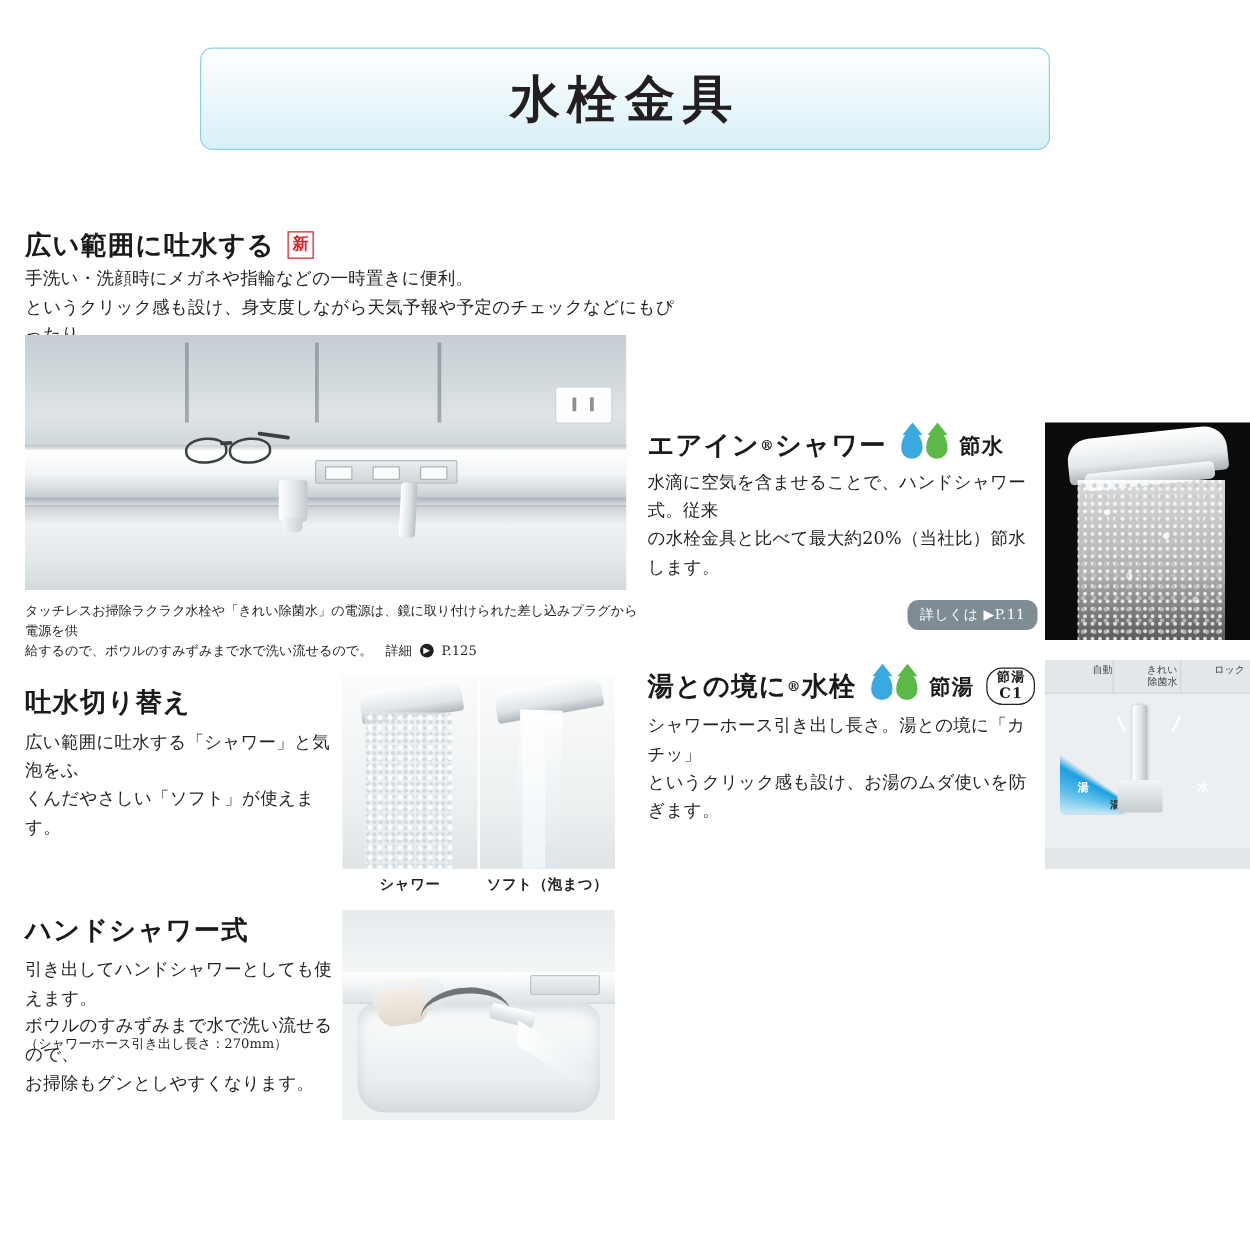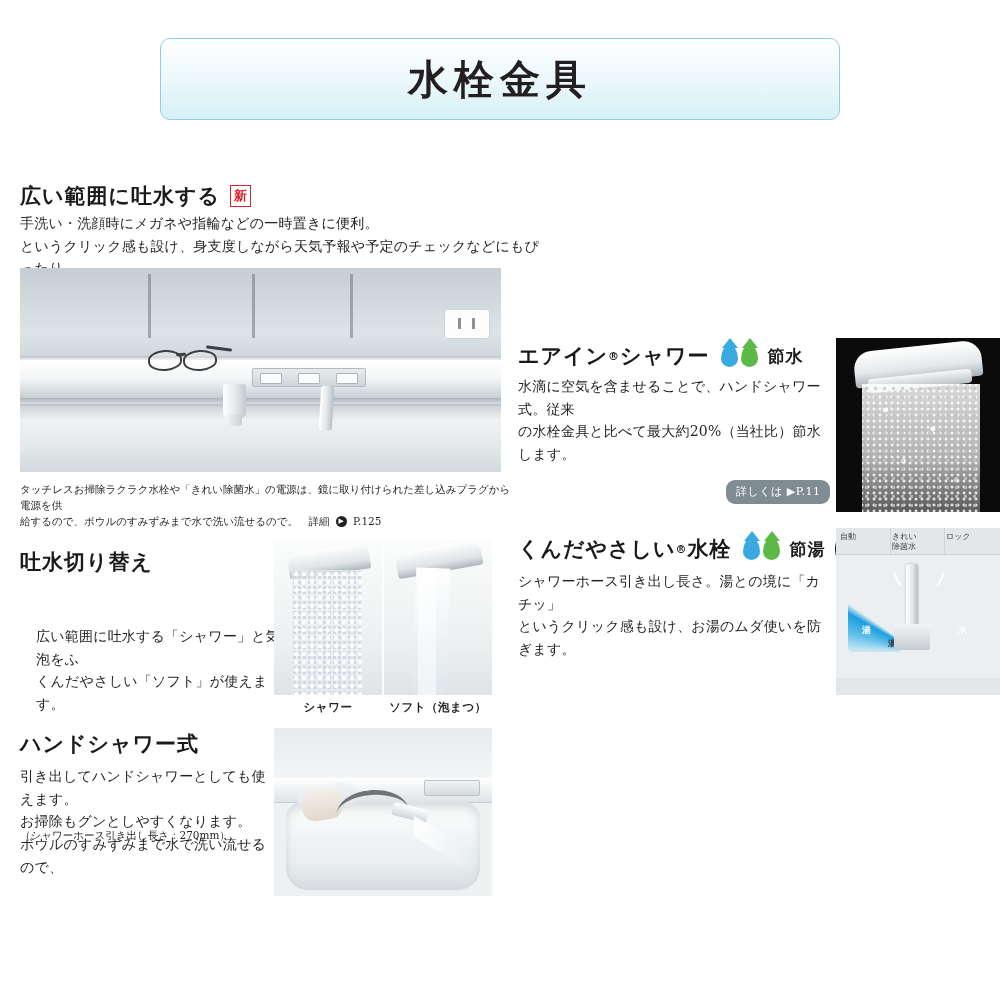--- a/index.html
+++ b/index.html
@@ -251,21 +251,21 @@
     background-image:
       radial-gradient(circle, rgba(190,200,208,.9) 1.6px, transparent 2px),
       radial-gradient(circle, rgba(255,255,255,.95) 1.2px, transparent 1.8px);
     background-size: 9px 9px, 6px 6px;
     background-position: 0 0, 3px 4px;
     opacity: .85;
   }
 
   
   #sec-tosui-heading { position: absolute; left: 20px; top: 548px; }
-  #sec-tosui-desc { position: absolute; left: 36px; top: 583px; width: 250px; margin-top: 42px; }
+  #sec-tosui-desc { position: absolute; left: 20px; top: 583px; width: 250px; }
   #tosui-photo-a {
     position: absolute; left: 274px; top: 540px;
     width: 108px; height: 155px; overflow: hidden; background: #f1f3f4;
   }
   #tosui-photo-b {
     position: absolute; left: 384px; top: 540px;
     width: 108px; height: 155px; overflow: hidden; background: #f1f3f4;
   }
   .tp-bg { left:0; top:0; width:108px; height:155px;
     background: linear-gradient(to bottom,#fbfcfc,#eceff0 70%,#dfe3e5); }
@@ -324,21 +324,21 @@
     width: 164px; height: 167px; overflow: hidden;
     background: #eceff1;
   }
   .ef-toprow {
     left: 0; top: 0; width: 164px; height: 26px;
     background: #e3e7ea; border-bottom: 1px solid #cfd4d8;
   }
   .ef-toplabel {
     position: absolute; top: 4px;
     font-family: Liberation Mono, monospace; font-size: 8px;
-    color: #3c4347; text-align: left; line-height: 1.25;
+    color: #3c4347; text-align: right; line-height: 1.25;
   }
   .ef-fan {
     left: 12px; top: 24px; width: 140px; height: 100px;
     background: conic-gradient(from 215deg at 50% 100%,
       #e8541e 0deg, #f07a28 14deg, #f5a13a 26deg,
       #f3cf8e 38deg, #e8e9ea 48deg, #bfe3f4 58deg,
       #63c0ea 70deg, #1b9fe0 84deg, transparent 90deg);
     -webkit-mask-image: radial-gradient(circle at 50% 100%, transparent 0 18px, #000 19px 100%);
             mask-image: radial-gradient(circle at 50% 100%, transparent 0 18px, #000 19px 100%);
     border-radius: 4px;
@@ -522,21 +522,21 @@
   <div class="ph tp-bg"></div>
   <div class="ph tp-spout-b"></div>
   <div class="ph tp-stream-b"></div>
   <div class="ph tp-stream-b2"></div>
 </div>
 
 <div class="cap" id="cap-shower">シャワー</div>
 <div class="cap" id="cap-soft">ソフト（泡まつ）</div>
 
 <div class="sec-heading" id="sec-eco-heading">
-  <span>くんだやさしい</span>
+  <span>湯との境に</span>
   <span style="font-size:11px;">®</span>
   <span>水栓</span>
   <span class="drop-icons">
     <span class="drop drop-blue"></span>
     <span class="drop drop-green"></span>
     <span class="drop-label">節湯</span>
   </span>
   <span class="badge-setsuyu">
     <span class="l1">節湯</span>
     <span class="l2">C1</span>
@@ -567,22 +567,22 @@
   <div class="ph ef-lever-base"></div>
   <div class="ph ef-bottom"></div>
 </div>
 
 <div class="sec-heading" id="sec-hand-heading">
   <span>ハンドシャワー式</span>
 </div>
 
 <div class="body-text" id="sec-hand-desc">
   <div>引き出してハンドシャワーとしても使えます。</div>
+  <div>ボウルのすみずみまで水で洗い流せるので、</div>
   <div>お掃除もグンとしやすくなります。</div>
-  <div>ボウルのすみずみまで水で洗い流せるので、</div>
 </div>
 
 <div class="small-note" id="sec-hand-note">（シャワーホース引き出し長さ：270mm）</div>
 
 <div id="hand-photo">
   <div class="ph hp-wall"></div>
   <div class="ph hp-counter"></div>
   <div class="ph hp-panel"></div>
   <div class="ph hp-bowl"></div>
   <div class="ph hp-arm"></div>

